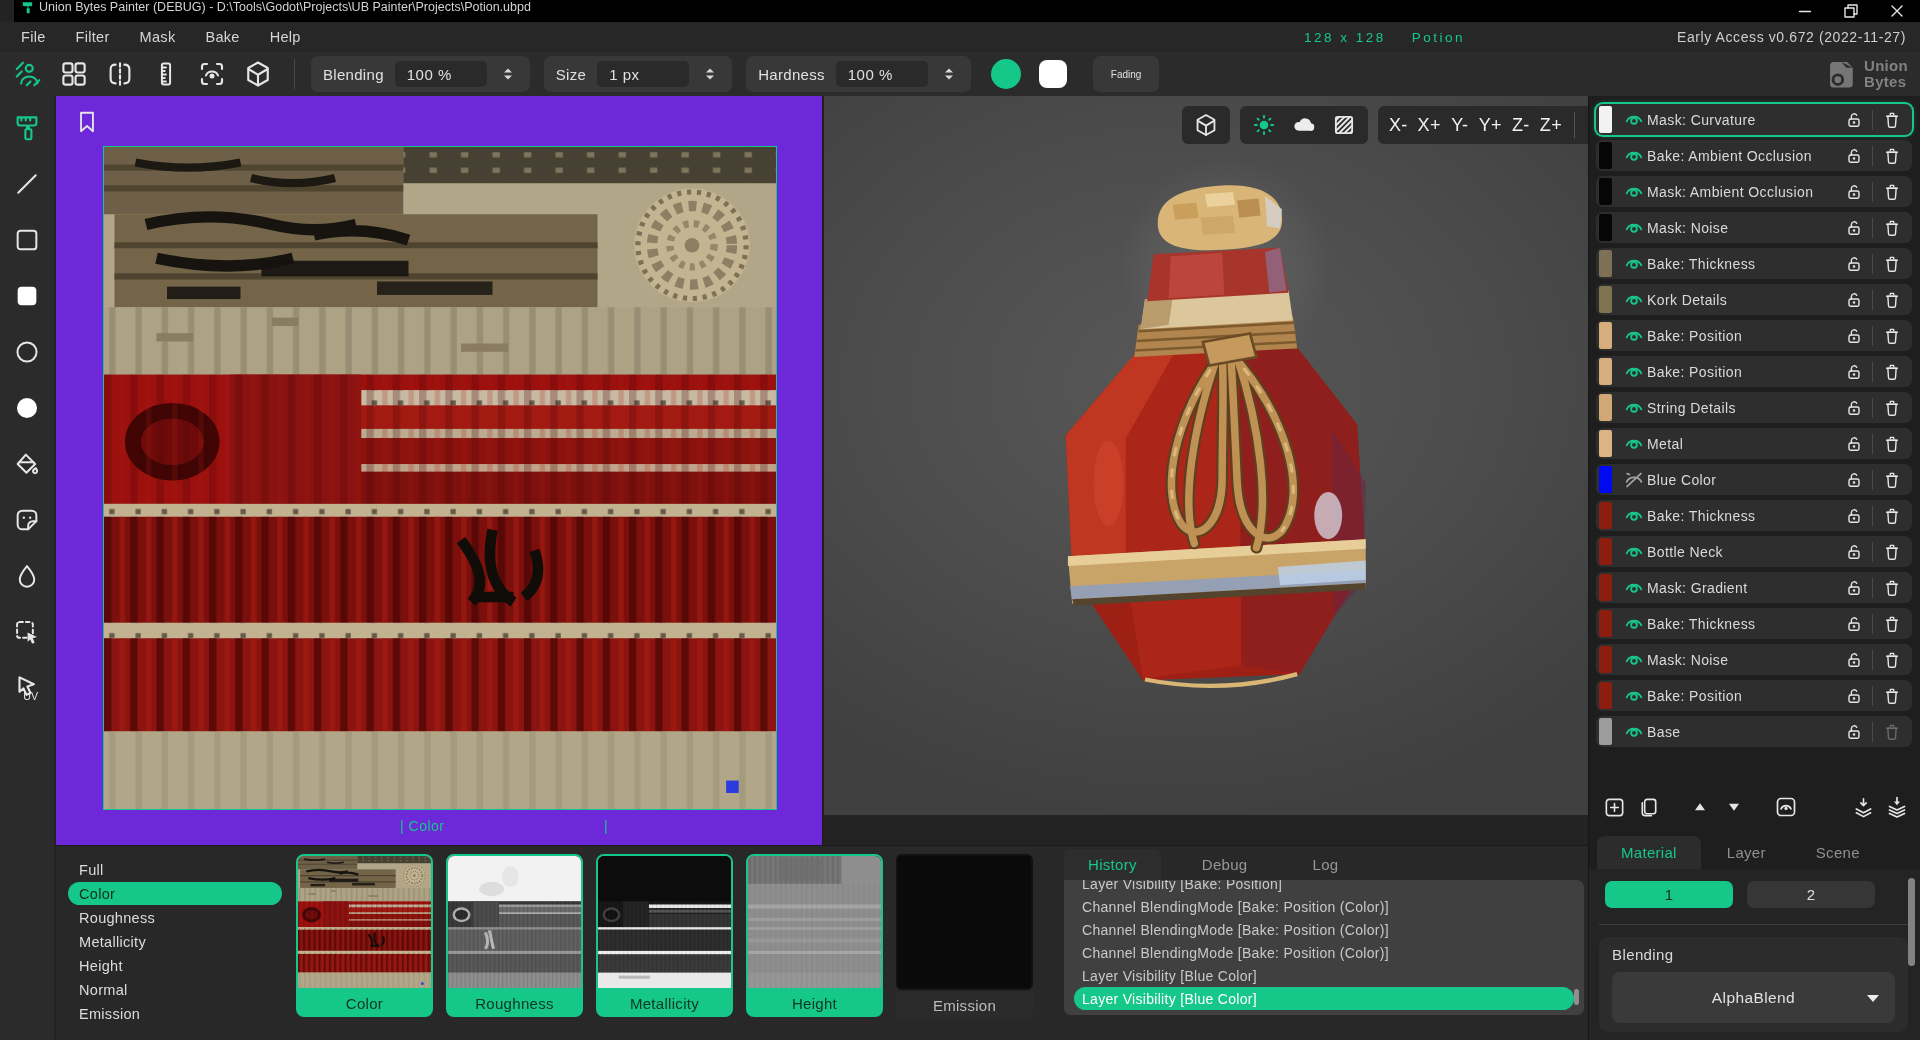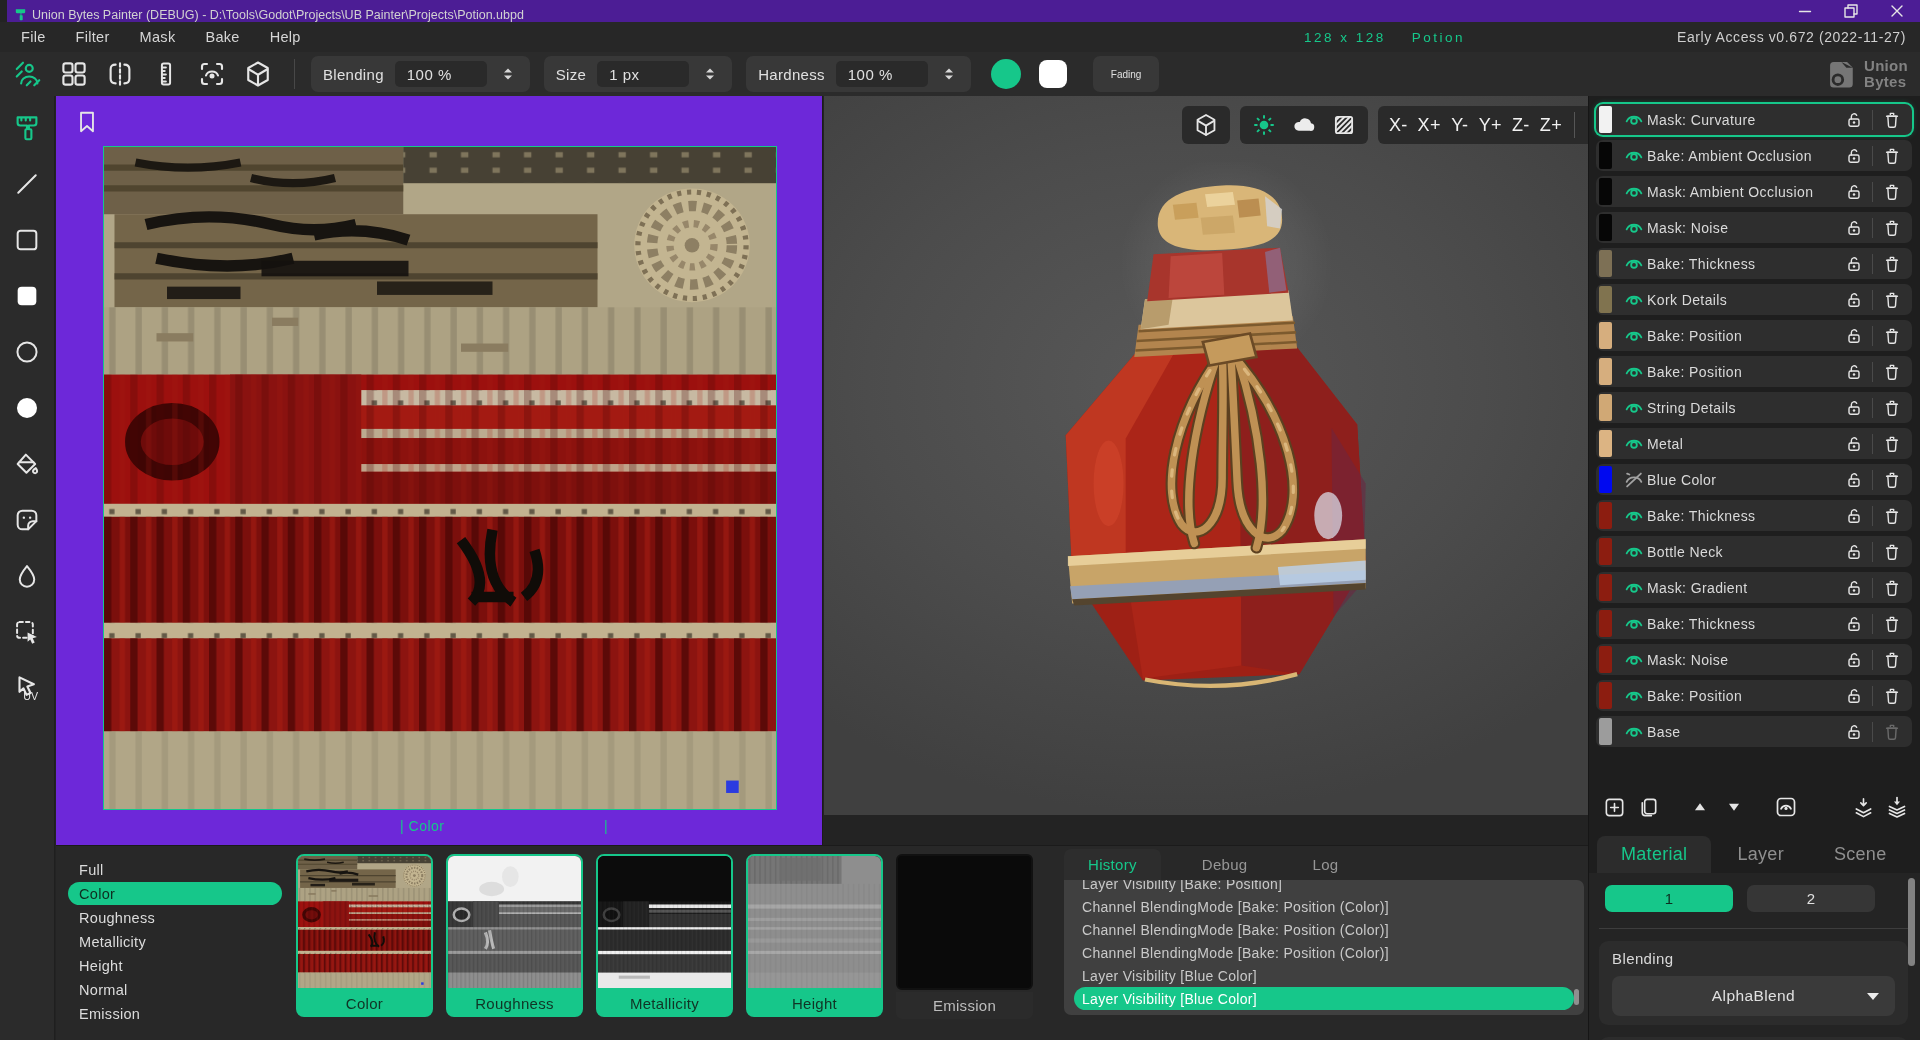--- a/index.html
+++ b/index.html
@@ -3,21 +3,21 @@
 <meta charset="utf-8">
 <style>
   :root{ --accent:#16c78a; --bg0:#1d1d1d; --bg1:#272727; --bg2:#232323; --panel:#2d2d2d; --text:#e0e0e0; --dim:#9a9a9a; }
   *{box-sizing:border-box; margin:0; padding:0;}
   body{width:1920px;height:1040px;position:relative;overflow:hidden;background:#232323;
        font-family:"Liberation Sans",sans-serif;color:var(--text);font-size:14px;-webkit-user-select:none;user-select:none;}
   svg{display:block}
   .ic{stroke:#e6e6e6;fill:none;stroke-width:1.7;stroke-linecap:round;stroke-linejoin:round}
 
   
-  .titlebar{position:absolute;left:7px;top:0;right:0;height:22px;background:#4c1d95;display:flex;align-items:flex-end;z-index:9}
+  .titlebar{position:absolute;left:14px;top:0;right:0;height:22px;background:#000000;display:flex;align-items:flex-start;z-index:9}
   .title-text{font-size:12.5px;color:#d2d2d2;margin-left:4px}
   .win-controls{margin-left:auto;display:flex;height:100%}
   .win-btn{width:46px;display:flex;align-items:center;justify-content:center}
 
   
   .menubar{position:absolute;left:0;top:22px;right:0;height:30px;background:#272727;display:flex;align-items:center;z-index:8}
   .menu-items{display:flex;align-items:center;padding-left:6px}
   .menu-item{padding:0 15px;font-size:14.5px;color:#d6d6d6;letter-spacing:.3px;cursor:default}
   .res-wrap{position:absolute;right:455px;display:flex;gap:26px;color:var(--accent);font-size:13.5px;letter-spacing:2.5px}
   .version{position:absolute;right:14px;font-size:14px;color:#cfcfcf;letter-spacing:.6px}
@@ -97,30 +97,30 @@
   .layer-trash{width:27px;flex:none;display:flex;justify-content:center}
   .layer-row.no-delete .layer-trash{opacity:.32}
 
   .layer-toolbar{position:absolute;top:698px;left:12px;right:10px;display:flex;align-items:center;gap:8px}
   .lt-btn{width:26px;height:26px;display:flex;align-items:center;justify-content:center}
   .lt-gap{width:10px}
   .lt-spacer{flex:1}
 
   .material{position:absolute;top:740px;left:0;right:0;bottom:0;overflow:hidden;background:#242424}
   .m-tabs{display:flex;padding-left:8px;gap:2px;background:#1e1e1e}
-  .m-tab{padding:8px 24px;font-size:18px;color:#8f8f8f;border-radius:8px 8px 0 0;letter-spacing:.3px}
+  .m-tab{padding:8px 24px;font-size:15px;color:#8f8f8f;border-radius:8px 8px 0 0;letter-spacing:.3px}
   .m-tab.sel{background:#2c2c2c;color:var(--accent)}
   .slot-row{display:flex;gap:14px;margin:12px 26px 0 16px}
   .slot-btn{width:128px;height:27px;border-radius:7px;display:flex;align-items:center;justify-content:center;font-size:15px;background:#363636;color:#e0e0e0}
   .slot-btn.sel{background:var(--accent);color:#0e2e20}
   .m-scroll{position:absolute;right:5px;top:42px;width:7px;height:88px;background:#828282;border-radius:4px}
   .m-divider{height:1px;background:#3d3d3d;margin:16px 10px 0 10px}
   .m-group{margin:12px 12px 0 10px;background:#2c2c2c;border-radius:9px;padding:9px 13px}
   .m-group-label{font-size:15px;color:#dadada;letter-spacing:.4px}
-  .dropdown{margin-top:9px;height:40px;background:#3a3a3a;border-radius:8px;display:flex;align-items:center;justify-content:center;font-size:15.5px;position:relative;letter-spacing:.4px}
+  .dropdown{margin-top:9px;height:51px;background:#3a3a3a;border-radius:8px;display:flex;align-items:center;justify-content:center;font-size:15.5px;position:relative;letter-spacing:.4px}
   .dropdown .caret{position:absolute;right:13px}
 </style>
 </head>
 <body>
 
 <svg width="0" height="0" style="position:absolute" aria-hidden="true">
   <defs>
     <pattern id="vstreak" width="4" height="24" patternUnits="userSpaceOnUse">
       <rect x="0" width="1" height="24" fill="#000" opacity=".22"></rect>
         <rect x="2.4" width=".8" height="24" fill="#fff" opacity=".05"></rect>

